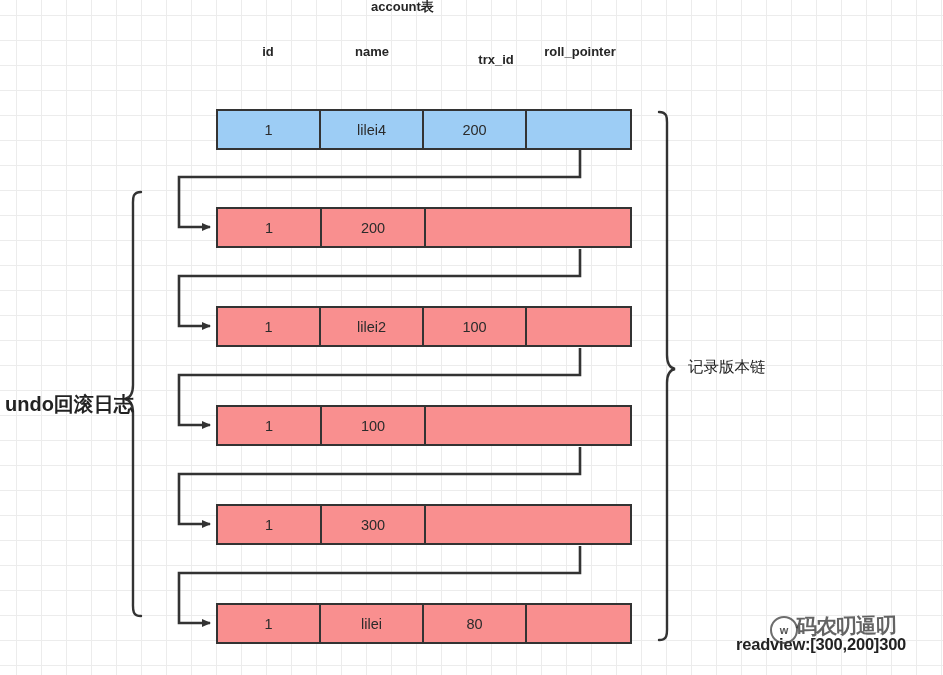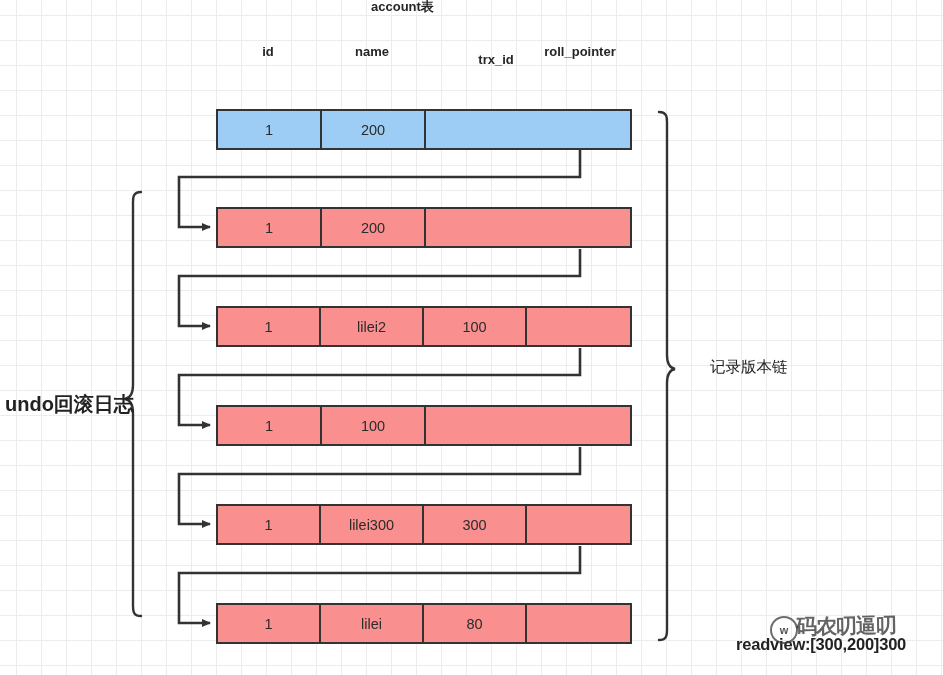--- a/index.html
+++ b/index.html
@@ -46,21 +46,21 @@
   .ch-name       { left: 332px; width: 80px; }
   .ch-trx        { left: 456px; width: 80px; margin-top: 8px; }
   .ch-roll       { left: 526px; width: 108px; }
 
   .side-label {
     font-size: 20px;
     font-weight: bold;
     color: #222;
   }
   .undo-label   { left: 5px;   top: 394px; }
-  .chain-label  { left: 688px; top: 359px; font-weight: normal; font-size: 15.5px; margin-left: 22px;}
+  .chain-label  { left: 688px; top: 359px; font-weight: normal; font-size: 15.5px;}
 
   .readview {
     position: absolute;
     left: 736px;
     top: 622px;
     font-size: 16.5px;
     font-weight: bold;
     color: #222;
     white-space: nowrap;
     letter-spacing: -0.2px;
@@ -187,20 +187,21 @@
 
   <div class="lbl title">account表</div>
 
   <div class="lbl col-head ch-id">id</div>
   <div class="lbl col-head ch-name">name</div>
   <div class="lbl col-head ch-trx">trx_id</div>
   <div class="lbl col-head ch-roll">roll_pointer</div>
 
   <div class="row blue" style="top:109px">
     <div class="cell c-id">1</div>
+    <div class="cell c-name">lilei4</div>
     <div class="cell c-trx">200</div>
     <div class="cell c-roll"></div>
   </div>
 
   <div class="row red" style="top:207px">
     <div class="cell c-id">1</div>
     <div class="cell c-trx">200</div>
     <div class="cell c-roll"></div>
   </div>
 
@@ -212,21 +213,20 @@
   </div>
 
   <div class="row red" style="top:405px">
     <div class="cell c-id">1</div>
     <div class="cell c-trx">100</div>
     <div class="cell c-roll"></div>
   </div>
 
   <div class="row red" style="top:504px">
     <div class="cell c-id">1</div>
-    <div class="cell c-name">lilei300</div>
     <div class="cell c-trx">300</div>
     <div class="cell c-roll"></div>
   </div>
 
   <div class="row red" style="top:603px">
     <div class="cell c-id">1</div>
     <div class="cell c-name">lilei</div>
     <div class="cell c-trx">80</div>
     <div class="cell c-roll"></div>
   </div>

